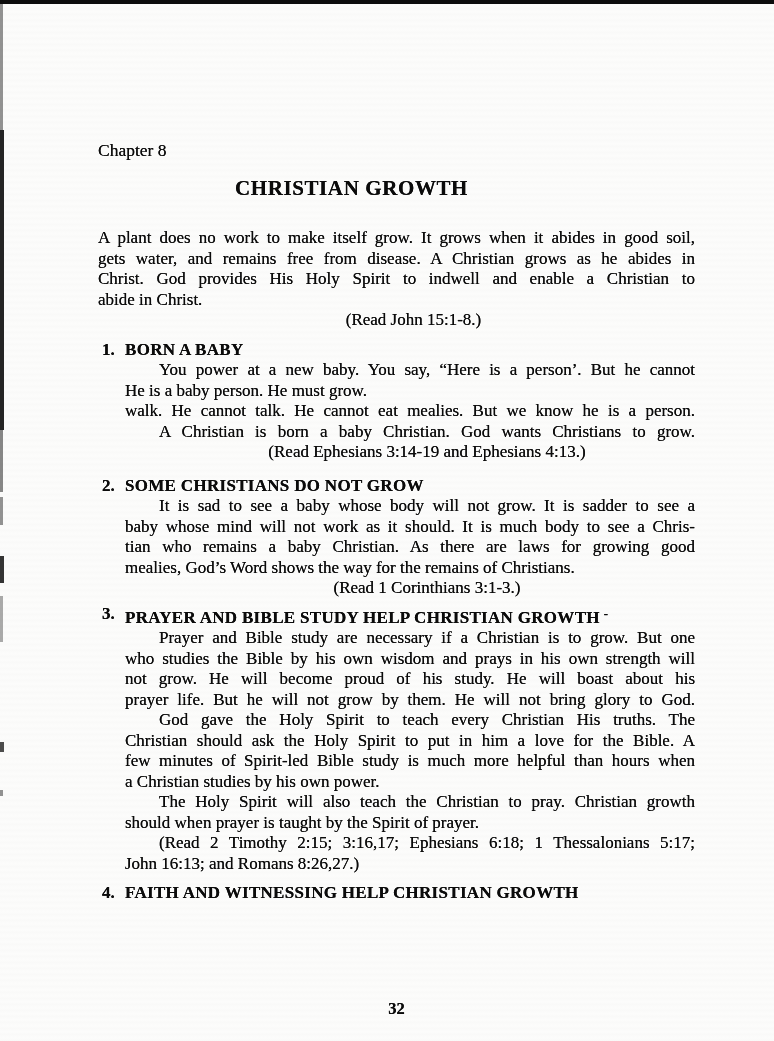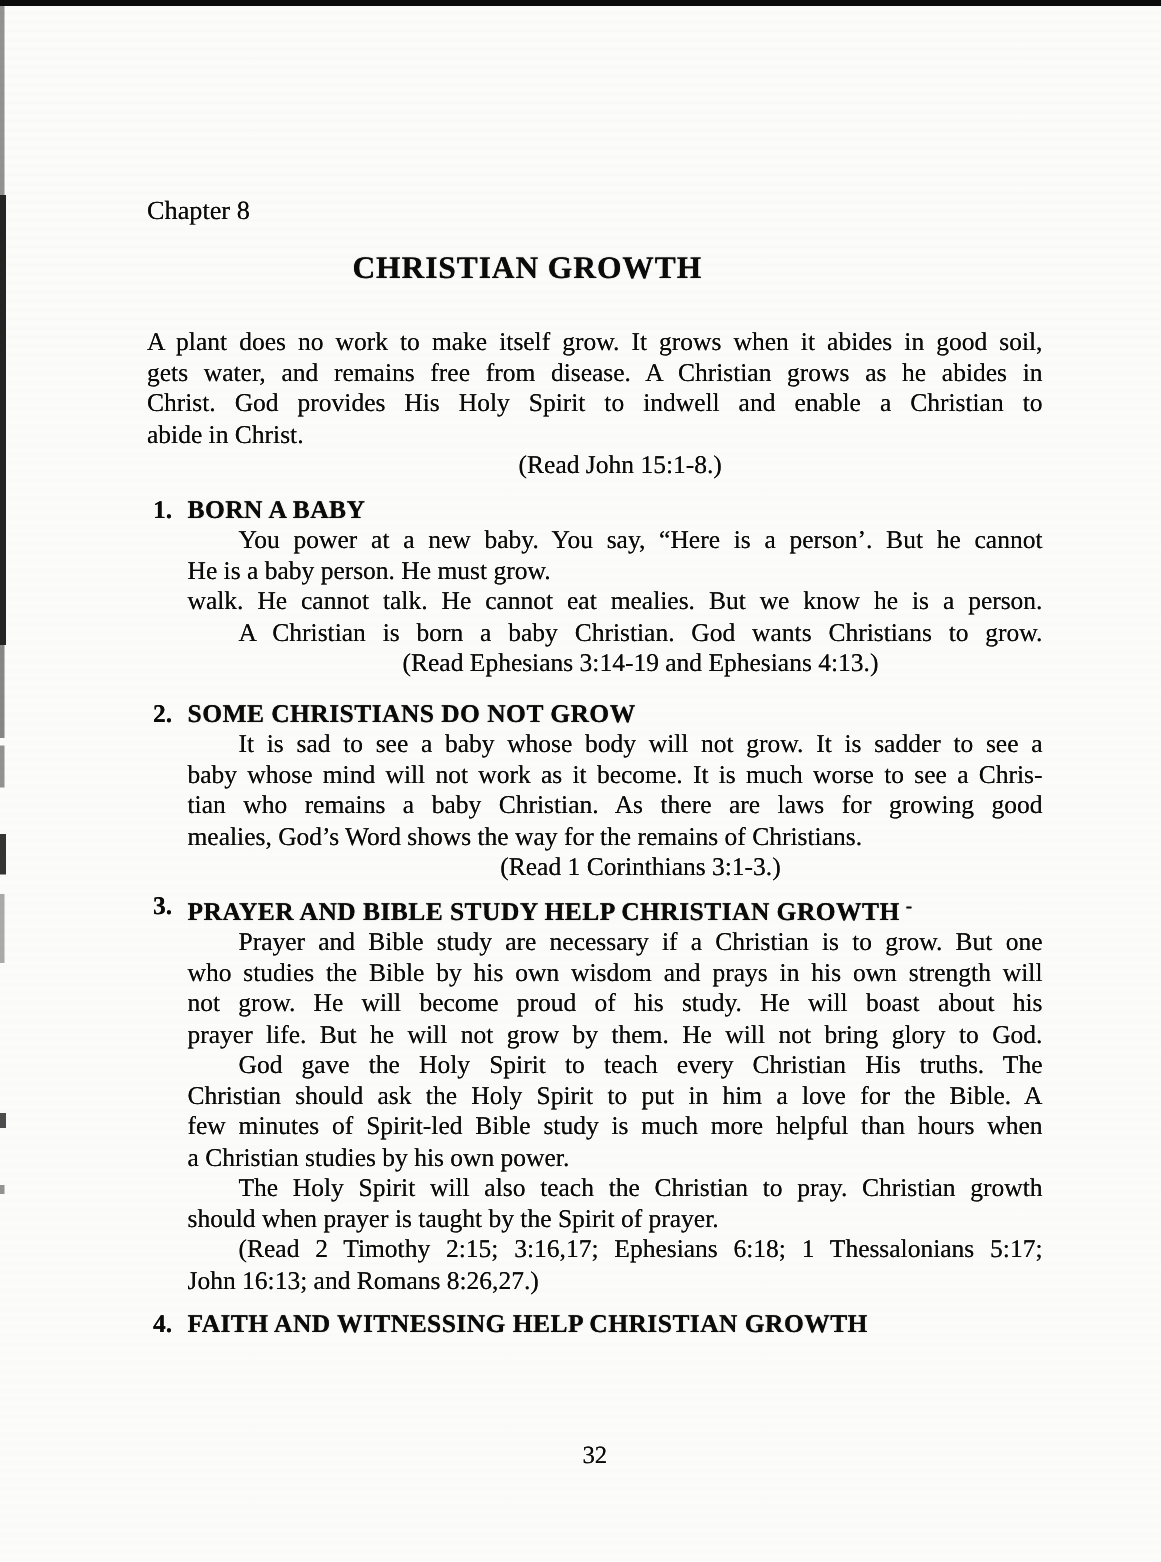--- a/index.html
+++ b/index.html
@@ -28,21 +28,21 @@
   .lm2 { top: 130px; height: 300px; width: 4px; opacity: 0.92; }
   .lm3 { top: 430px; height: 62px;  width: 3px; opacity: 0.50; }
   .lm4 { top: 497px; height: 28px;  width: 3px; opacity: 0.45; }
   .lm5 { top: 556px; height: 27px;  width: 4px; opacity: 0.85; }
   .lm6 { top: 596px; height: 46px;  width: 3px; opacity: 0.35; }
   .lm7 { top: 742px; height: 10px;  width: 4px; opacity: 0.75; }
   .lm8 { top: 790px; height: 6px;   width: 3px; opacity: 0.45; }
 
   .content {
     position: absolute;
-    left: 98px; top: 8px;
+    left: 98px; top: 18px;
     width: 597px;
     font-family: Liberation Serif, serif;
   }
 
   .chapter {
     margin-top: 122px;
     font-size: 17.5px; line-height: 21px;
     text-shadow: 0 0 0.4px rgba(0,0,0,0.85);
   }
   .title {
@@ -83,24 +83,24 @@
     text-shadow: 0 0 0.5px rgba(0,0,0,0.9);
   }
   .hsuf {
     font-size: 0.75em;
     vertical-align: 5px;
     padding-left: 4px;
     font-weight: bold;
   }
   .pagenum {
     position: absolute;
-    left: 98px; top: 960px;
+    left: 98px; top: 999px;
     width: 597px;
     text-align: center;
-    font-size: 16.5px; font-weight: normal;
+    font-size: 16.5px; font-weight: bold;
     text-shadow: 0 0 0.4px rgba(0,0,0,0.85);
   }
 </style>
 </head>
 <body>
 
 <div class="page">
   <div class="topbar"></div>
   <div class="lmark lm1"></div>
   <div class="lmark lm2"></div>
@@ -131,21 +131,21 @@
             <div class="line just">walk. He cannot talk. He cannot eat mealies. But we know he is a person.</div>
             <div class="line ind just">A Christian is born a baby Christian. God wants Christians to grow.</div>
             <div class="line ind">(Read Ephesians 3:14-19 and Ephesians 4:13.)</div>
           </div>
   </div>
         <div class="section s2">
     <span class="sec-num">2.</span>
     <div class="sec-head">SOME CHRISTIANS DO NOT GROW</div>
     <div>
             <div class="line ind just">It is sad to see a baby whose body will not grow. It is sadder to see a</div>
-            <div class="line just">baby whose mind will not work as it become. It is much worse to see a Chris-</div>
+            <div class="line just">baby whose mind will not work as it should. It is much body to see a Chris-</div>
             <div class="line just">tian who remains a baby Christian. As there are laws for growing good</div>
             <div class="line">mealies, God’s Word shows the way for the remains of Christians.</div>
             <div class="line ind">(Read 1 Corinthians 3:1-3.)</div>
           </div>
   </div>
         <div class="section s3">
     <span class="sec-num">3.</span>
     <div class="sec-head">PRAYER AND BIBLE STUDY HELP CHRISTIAN GROWTH<span class="hsuf">-</span></div>
     <div>
             <div class="line ind just">Prayer and Bible study are necessary if a Christian is to grow. But one</div>

